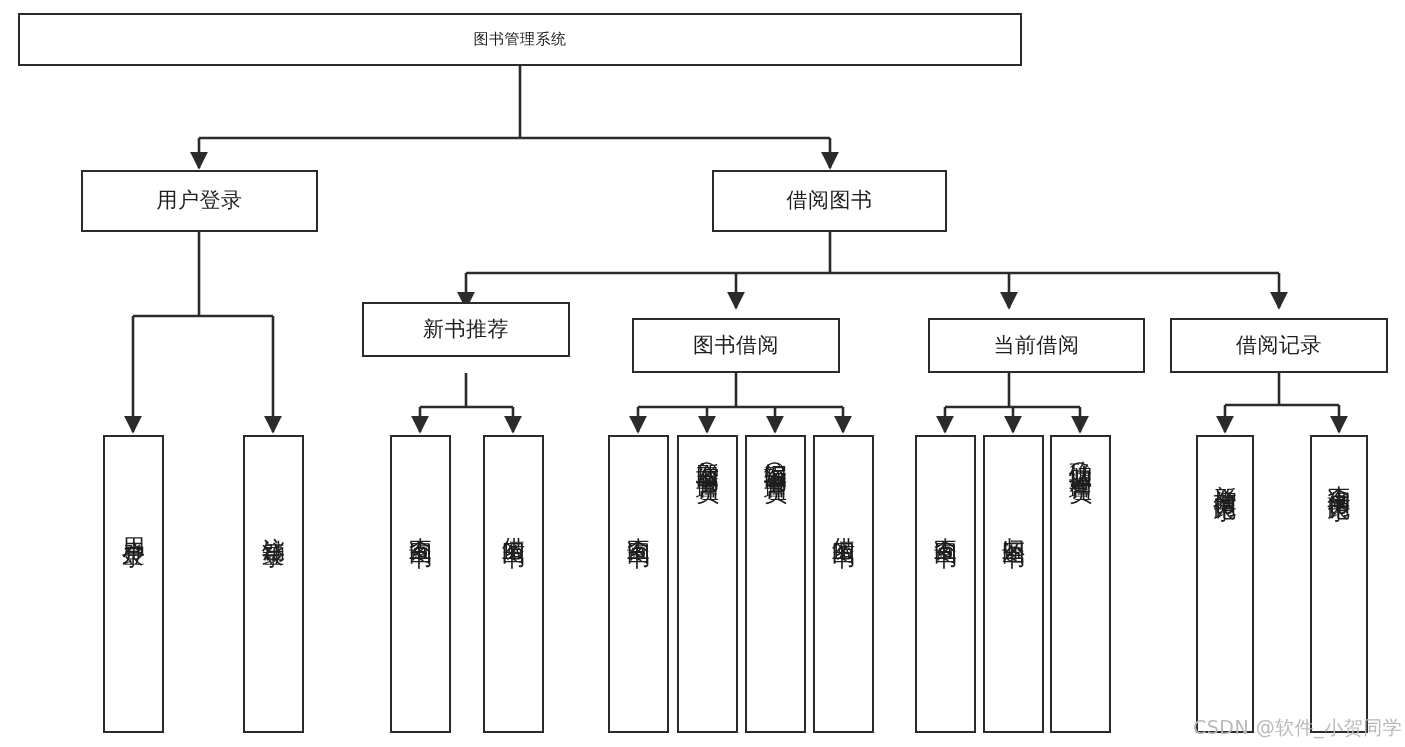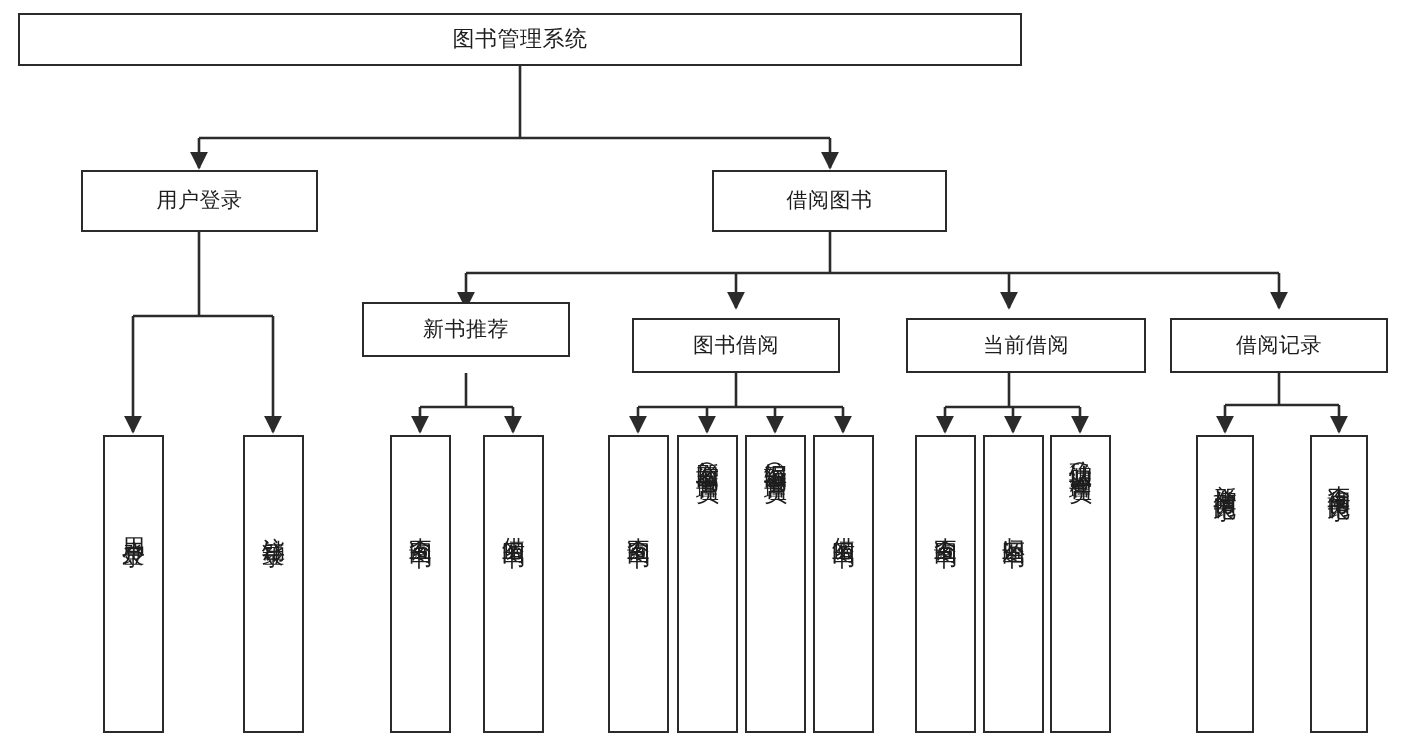--- a/index.html
+++ b/index.html
@@ -40,21 +40,21 @@
     display: block;
     text-align: center;
     line-height: 1.12;
     white-space: pre;
   }
   .node.horiz .node-label {
     font-size: 21px;
     letter-spacing: 0.5px;
   }
   .node.root .node-label {
-    font-size: 22px;
+    font-size: 15px;
     letter-spacing: 0.5px;
   }
   .node.vert {
     align-items: flex-start;
     justify-content: center;
     padding-top: 6px;
   }
   .node.vert .node-label {
     writing-mode: vertical-rl;
     text-orientation: upright;
@@ -140,21 +140,21 @@
   </div>
 
   <div class="node horiz" style="left:362px; top:302px; width:208px; height:55px;">
     <span class="node-label">新书推荐</span>
   </div>
 
   <div class="node horiz" style="left:632px; top:318px; width:208px; height:55px;justify-content:center;">
     <span class="node-label">图书借阅</span>
   </div>
 
-  <div class="node horiz" style="left:906px; top:318px; width:240px; height:55px;">
+  <div class="node horiz" style="left:928px; top:318px; width:217px; height:55px;">
     <span class="node-label">当前借阅</span>
   </div>
 
   <div class="node horiz" style="left:1170px; top:318px; width:218px; height:55px;">
     <span class="node-label">借阅记录</span>
   </div>
 
   <div class="node vert" style="left:103px; top:435px; width:61px; height:298px; padding-top:82px;">
     <span class="node-label">用户登录</span>
   </div>
@@ -192,14 +192,15 @@
     <span class="node-label">确认归还（管理员）</span>
   </div>
 
   <div class="node vert" style="left:1196px; top:435px; width:58px; height:298px; padding-top:30px;">
     <span class="node-label">新增借阅记录</span>
   </div>
   <div class="node vert" style="left:1310px; top:435px; width:58px; height:298px; padding-top:30px;">
     <span class="node-label">查询借阅记录</span>
   </div>
 
+  <div class="watermark" style="left:1193px; top:715px;">CSDN @软件_小贺同学</div>
 
 </div>
 
 </body></html>

